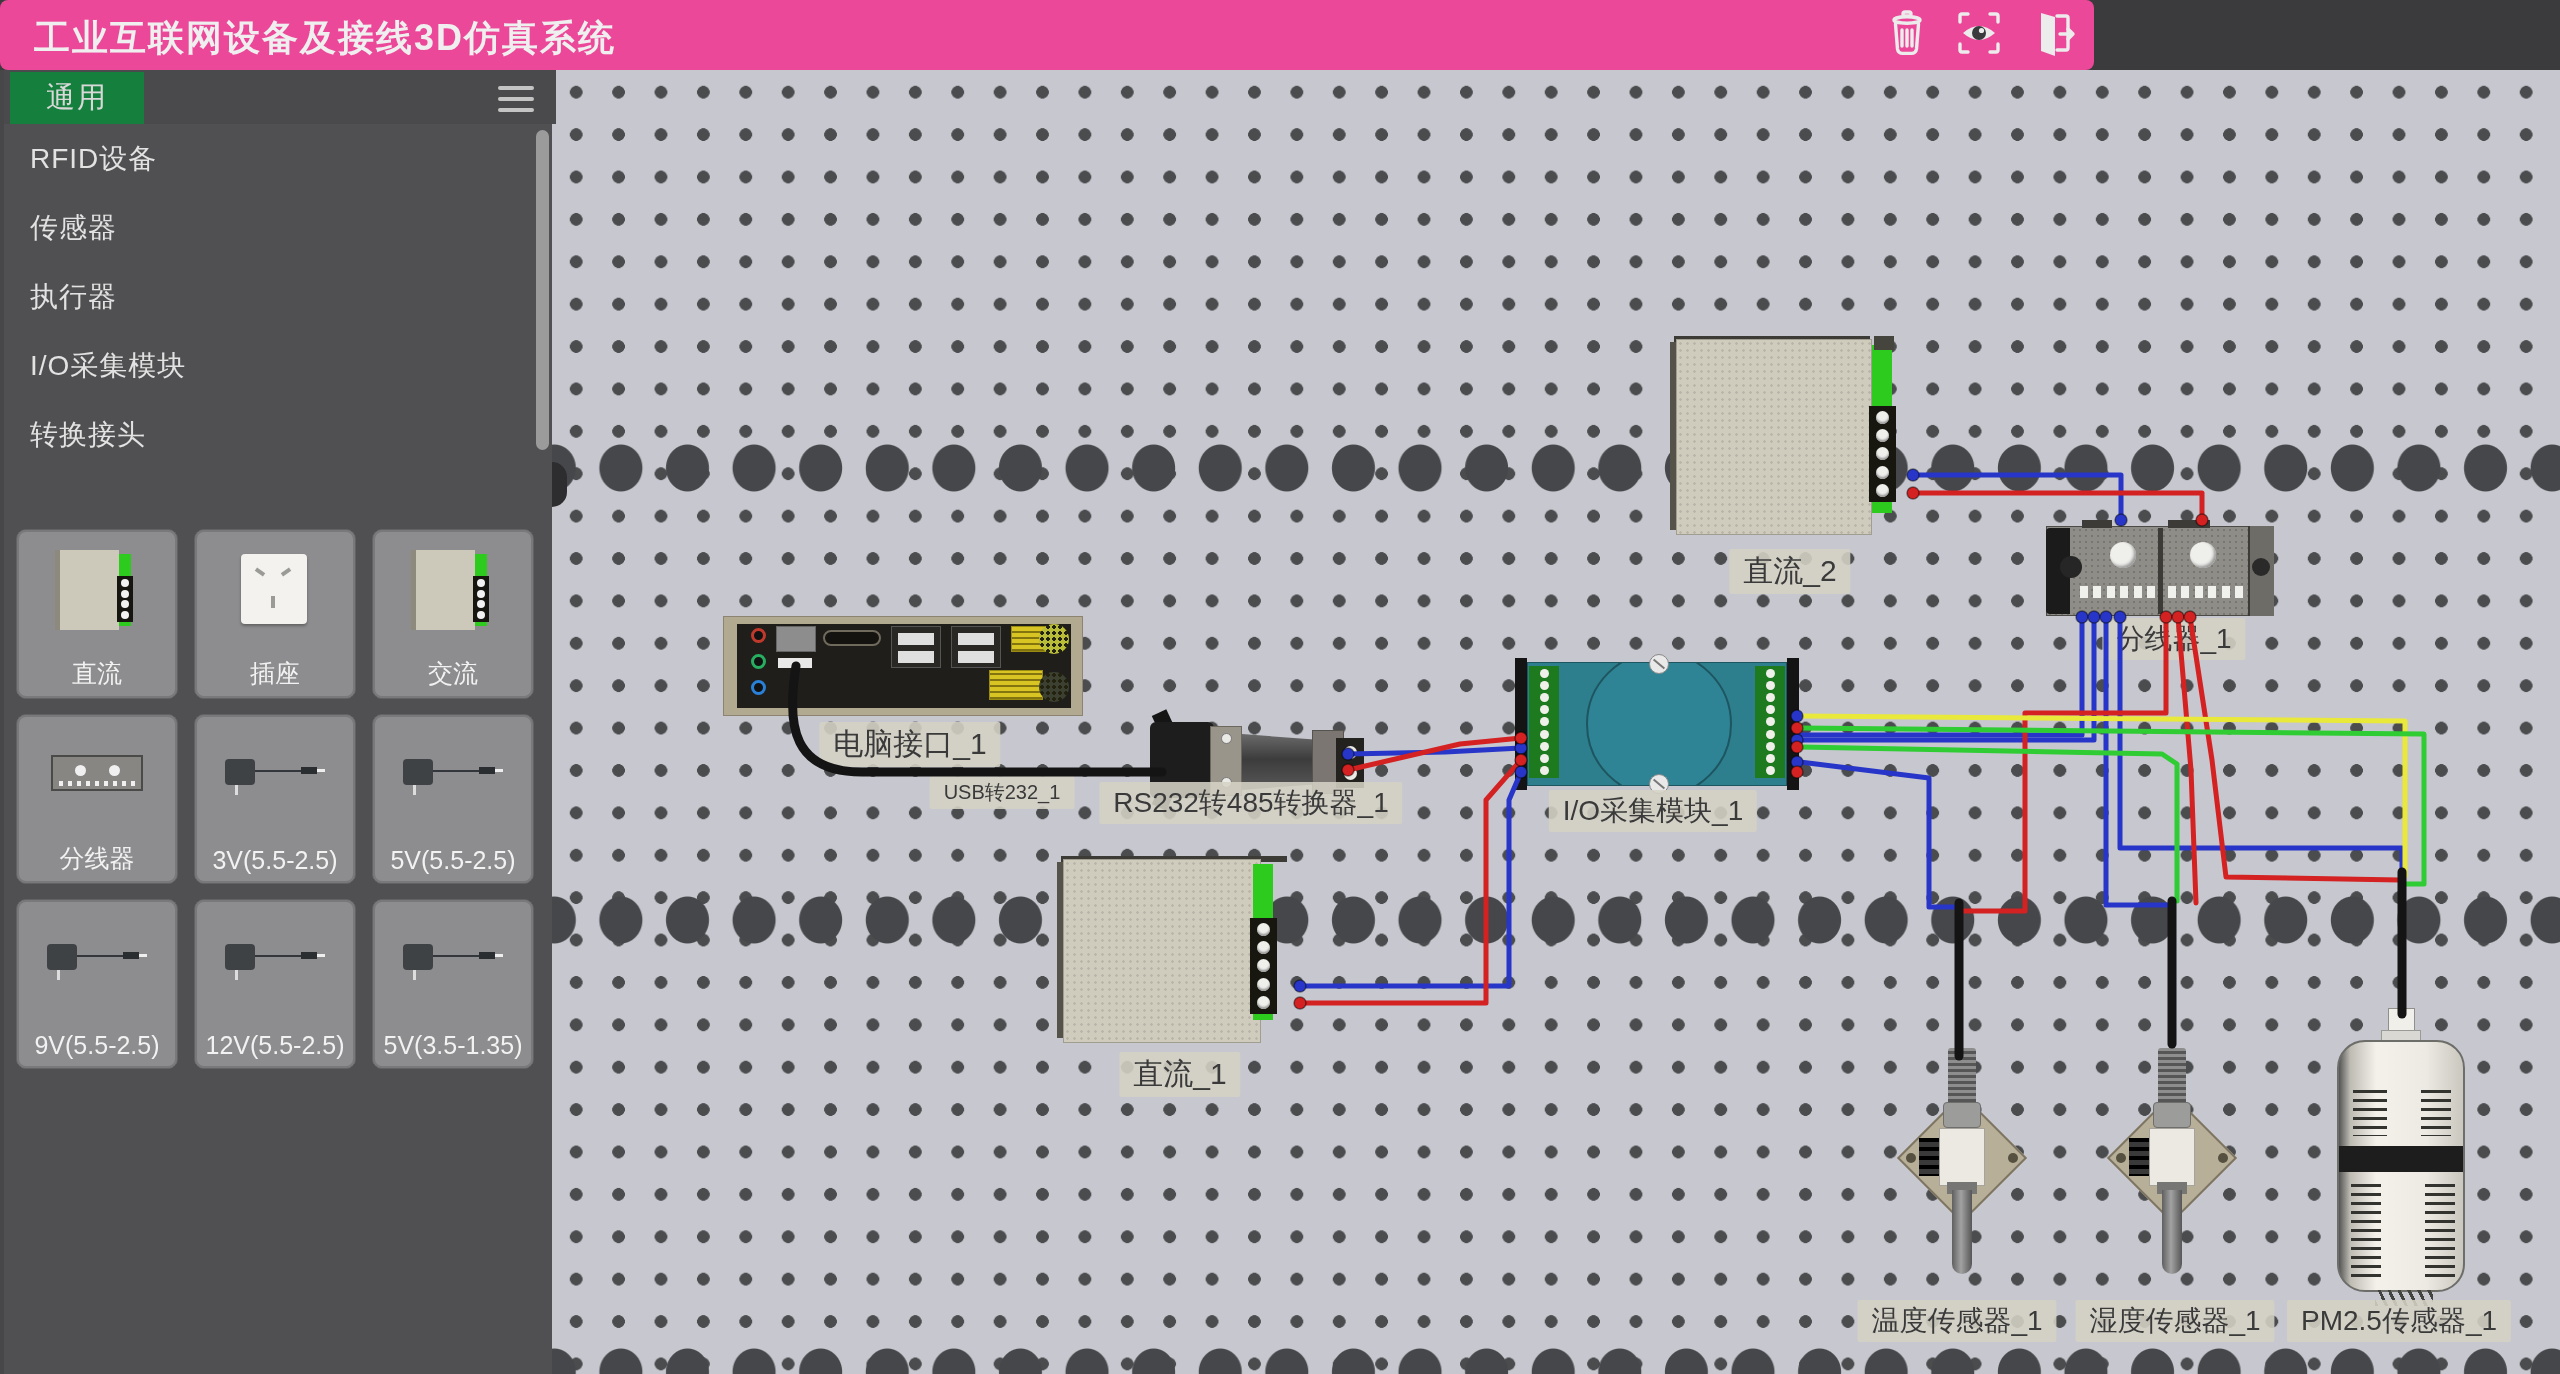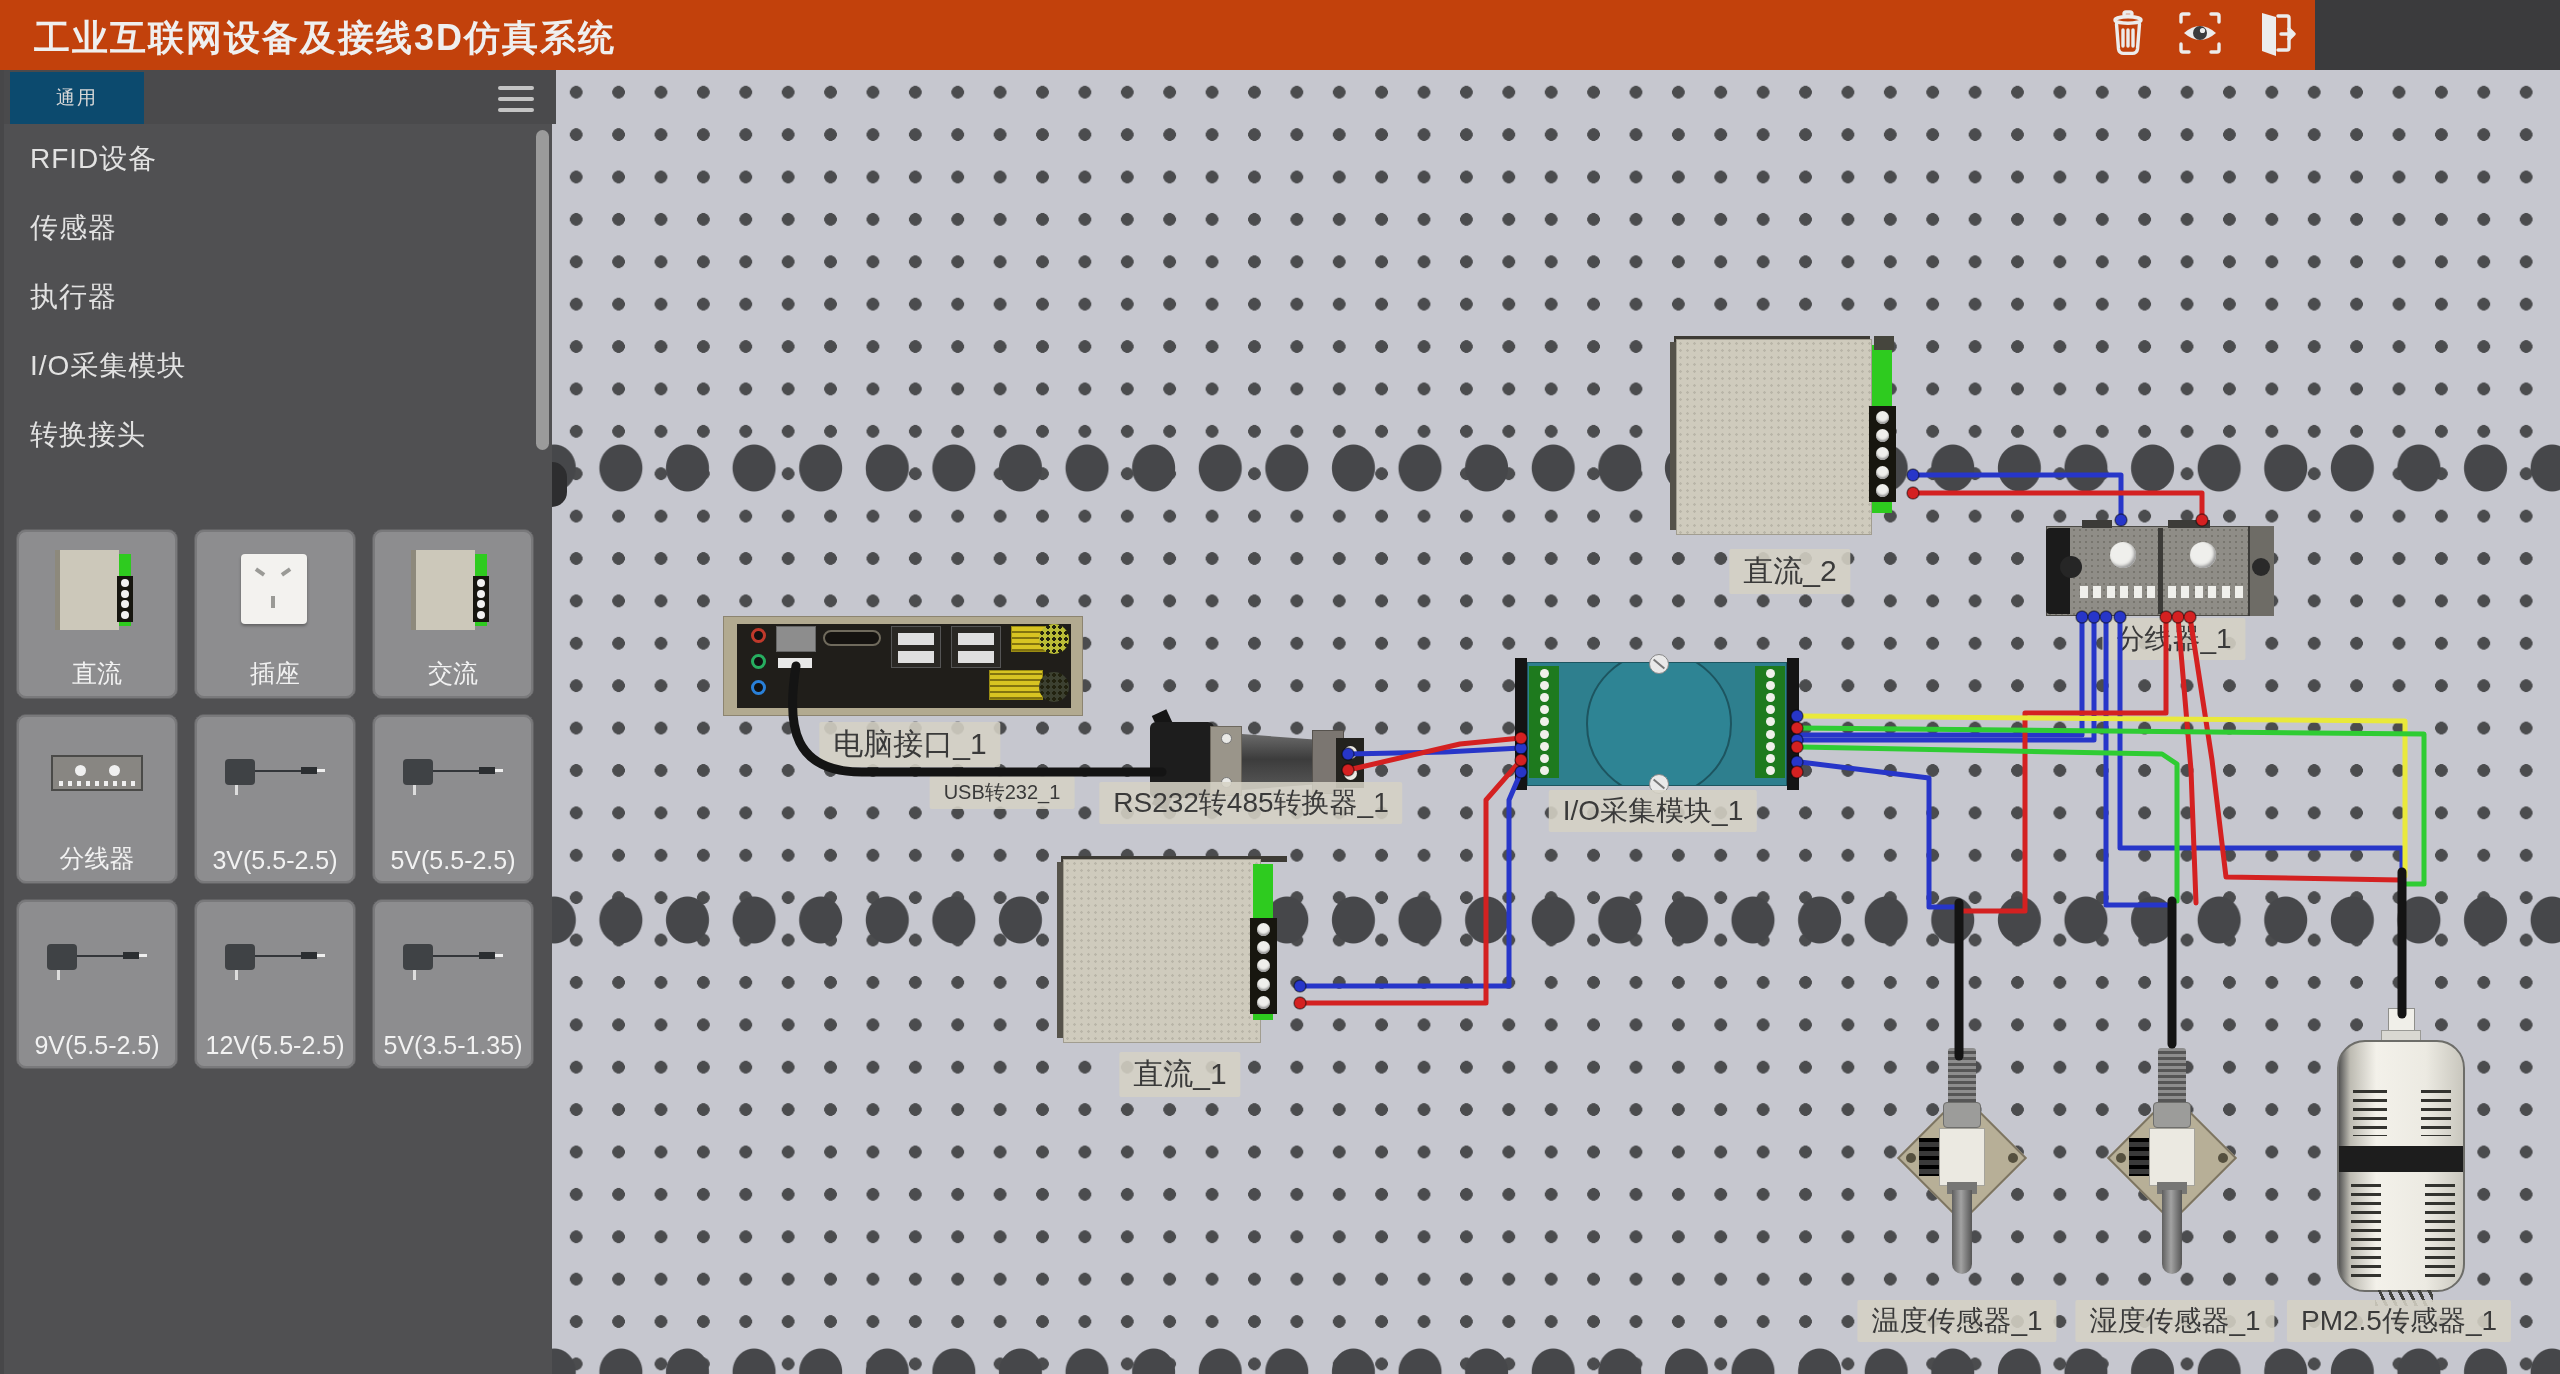--- a/index.html
+++ b/index.html
@@ -1,30 +1,30 @@
 <!DOCTYPE html>
 <html><head>
 <meta charset="utf-8">
 <style>
   html,body{margin:0;padding:0;width:2560px;height:1374px;overflow:hidden;
     font-family:"Liberation Sans","DejaVu Sans",sans-serif;background:#3b3b3d;}
   *{box-sizing:border-box;}
 
   
-  .topbar{position:absolute;left:0;top:0;width:2315px;height:70px;background:#c2410c;z-index:30;}
+  .topbar{position:absolute;left:0;top:0;width:2094px;height:70px;background:#ec4899;z-index:30;border-radius:8px;}
   .topbar .title{position:absolute;left:34px;top:14px;font-size:36px;font-weight:bold;color:#efefef;letter-spacing:2px;}
   .topbar .tools{position:absolute;right:14px;top:6px;display:flex;gap:14px;}
   .tool-btn{width:58px;height:58px;display:flex;align-items:center;justify-content:center;cursor:pointer;}
 
   
   .sidebar{position:absolute;left:0;top:70px;width:552px;height:1304px;background:#505052;z-index:20;
     border-left:4px solid #474749;}
   .tabbar{position:absolute;left:0;top:0;width:552px;height:54px;background:#4a4a4c;}
-  .tab{position:absolute;left:6px;top:2px;width:134px;height:52px;background:#0c4a6e;color:#d8d8d8;
-    font-size:19px;display:flex;align-items:center;justify-content:center;letter-spacing:2px;}
+  .tab{position:absolute;left:6px;top:2px;width:134px;height:52px;background:#15803d;color:#d8d8d8;
+    font-size:29px;display:flex;align-items:center;justify-content:center;letter-spacing:2px;}
   .hamburger{position:absolute;right:22px;top:16px;width:36px;height:26px;display:flex;flex-direction:column;justify-content:space-between;cursor:pointer;}
   .hamburger i{display:block;height:4px;background:#c4c4c4;border-radius:2px;}
   .cat-list{position:absolute;left:0;top:54px;width:536px;}
   .cat-item{height:69px;line-height:69px;padding-left:26px;color:#e2e2e2;font-size:28px;letter-spacing:1px;cursor:pointer;}
   .scroll-thumb{position:absolute;right:3px;top:60px;width:13px;height:320px;background:#9b9b9b;border-radius:7px;}
   .collapse-handle{position:absolute;left:552px;top:462px;width:15px;height:45px;background:#2d2d2f;
     border-radius:0 24px 24px 0;z-index:21;cursor:pointer;}
 
   
   .card-grid{position:absolute;left:12px;top:459px;width:522px;display:grid;

